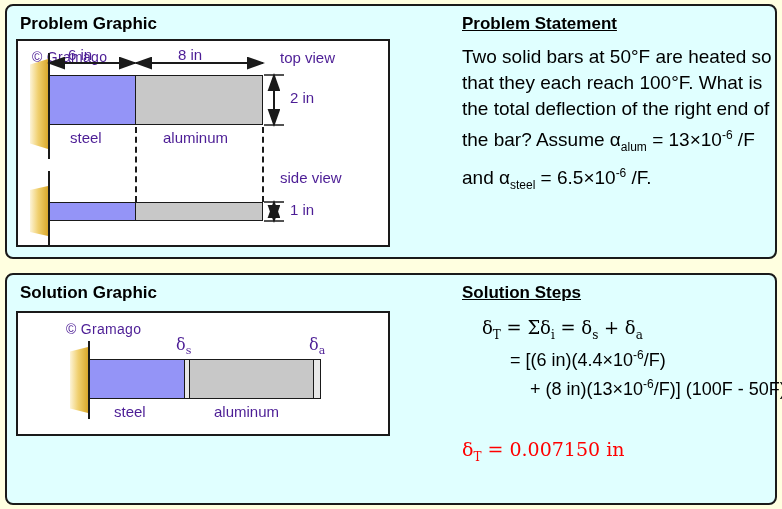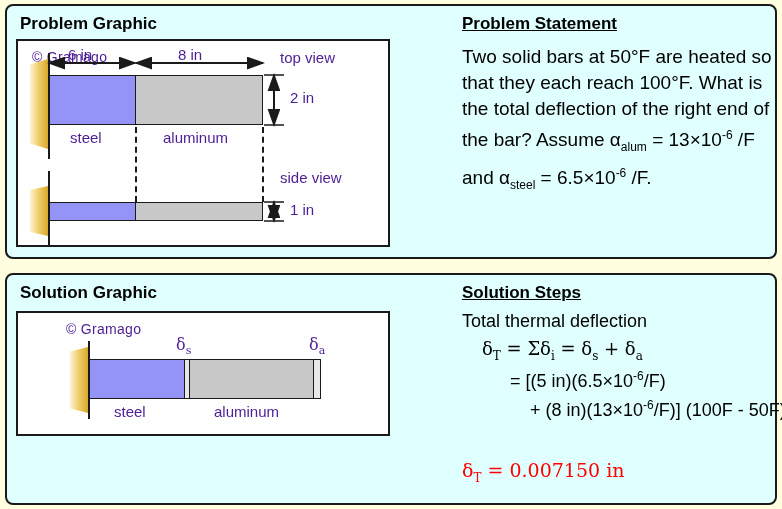--- a/index.html
+++ b/index.html
@@ -180,25 +180,24 @@
   </div>
 </div>
 
 <div class="panel" id="solution-panel">
 
   <div class="heading" style="left:13px; top:8px;">Solution Graphic</div>
 
   <div class="heading underline" style="left:455px; top:8px;">Solution Steps</div>
 
   <div style="position:absolute; left:455px; top:36px;">
-    <div class="steps" style="left:0; top:0; position:relative;">Total thermal deflection</div>
 
     <div class="steps greek" style="position:relative; left:20px; top:6px;"><span>δ</span><sub>T</sub><span> = Σδ</span><sub>i</sub><span> = δ</span><sub>s</sub><span> + δ</span><sub>a</sub></div>
 
-    <div class="steps" style="position:relative; left:48px; top:12px;"><span>= [(5 in)(6.5×10</span><sup>-6</sup><span>/F)</span></div>
+    <div class="steps" style="position:relative; left:48px; top:12px;"><span>= [(6 in)(4.4×10</span><sup>-6</sup><span>/F)</span></div>
 
     <div class="steps" style="position:relative; left:68px; top:18px;"><span>+ (8 in)(13×10</span><sup>-6</sup><span>/F)] (100F - 50F)</span></div>
 
     <div class="steps answer greek" style="position:relative; left:0; top:56px;"><span>δ</span><sub>T</sub><span> = 0.007150 in</span></div>
   </div>
 
   <div class="gfx-box" id="solution-gfx">
 
     <div class="watermark" style="left:48px; top:8px;">© Gramago</div>
 

